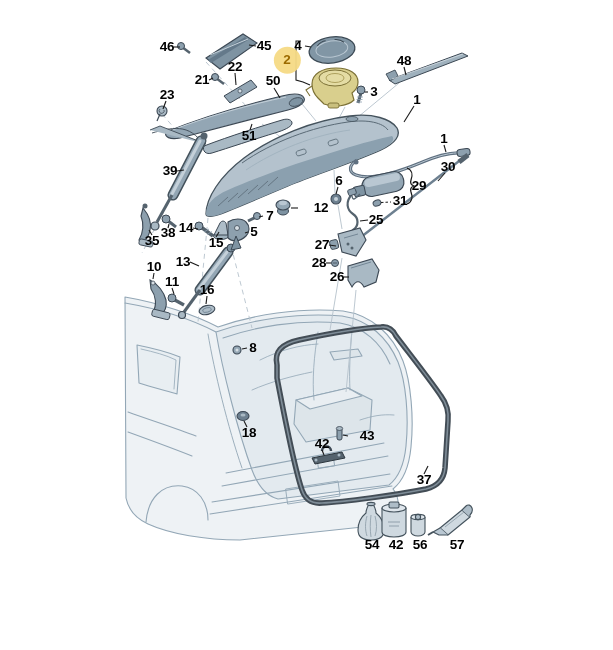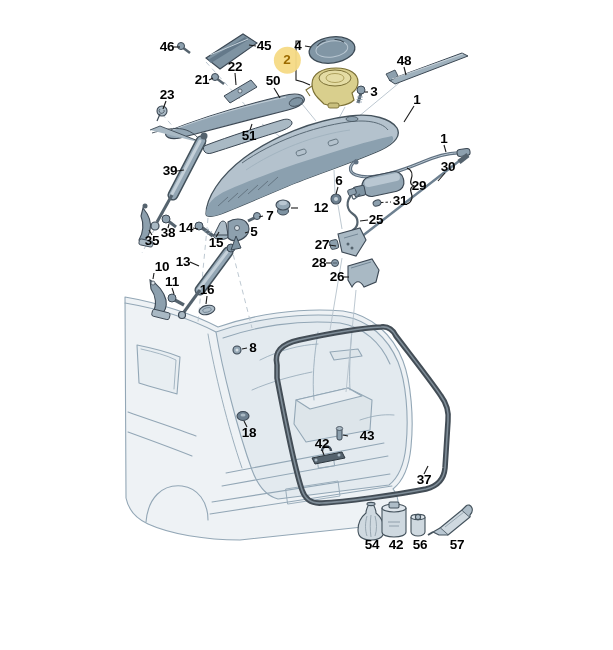--- a/index.html
+++ b/index.html
@@ -420,21 +420,21 @@
       <div class="callout" style="left: 339px; top: 181px;">6</div>
       <div class="callout" style="left: 376px; top: 220px;">25</div>
       <div class="callout" style="left: 305px; top: 208px; margin-left: 16px;">12</div>
       <div class="callout" style="left: 270px; top: 216px;">7</div>
       <div class="callout" style="left: 254px; top: 232px;">5</div>
       <div class="callout" style="left: 186px; top: 228px;">14</div>
       <div class="callout" style="left: 168px; top: 233px;">38</div>
       <div class="callout" style="left: 152px; top: 241px;">35</div>
       <div class="callout" style="left: 216px; top: 243px;">15</div>
       <div class="callout" style="left: 183px; top: 262px;">13</div>
-      <div class="callout" style="left: 154px; top: 267px; margin-left: 8px;">10</div>
+      <div class="callout" style="left: 154px; top: 267px;">10</div>
       <div class="callout" style="left: 172px; top: 282px;">11</div>
       <div class="callout" style="left: 207px; top: 290px;">16</div>
       <div class="callout" style="left: 322px; top: 245px;">27</div>
       <div class="callout" style="left: 319px; top: 263px; text-align: right;">28</div>
       <div class="callout" style="left: 337px; top: 277px;">26</div>
       <div class="callout" style="left: 253px; top: 348px;">8</div>
       <div class="callout" style="left: 249px; top: 433px;">18</div>
       <div class="callout" style="left: 355px; top: 436px; margin-left: 12px;">43</div>
       <div class="callout" style="left: 322px; top: 444px;">42</div>
       <div class="callout" style="left: 424px; top: 480px;">37</div>

